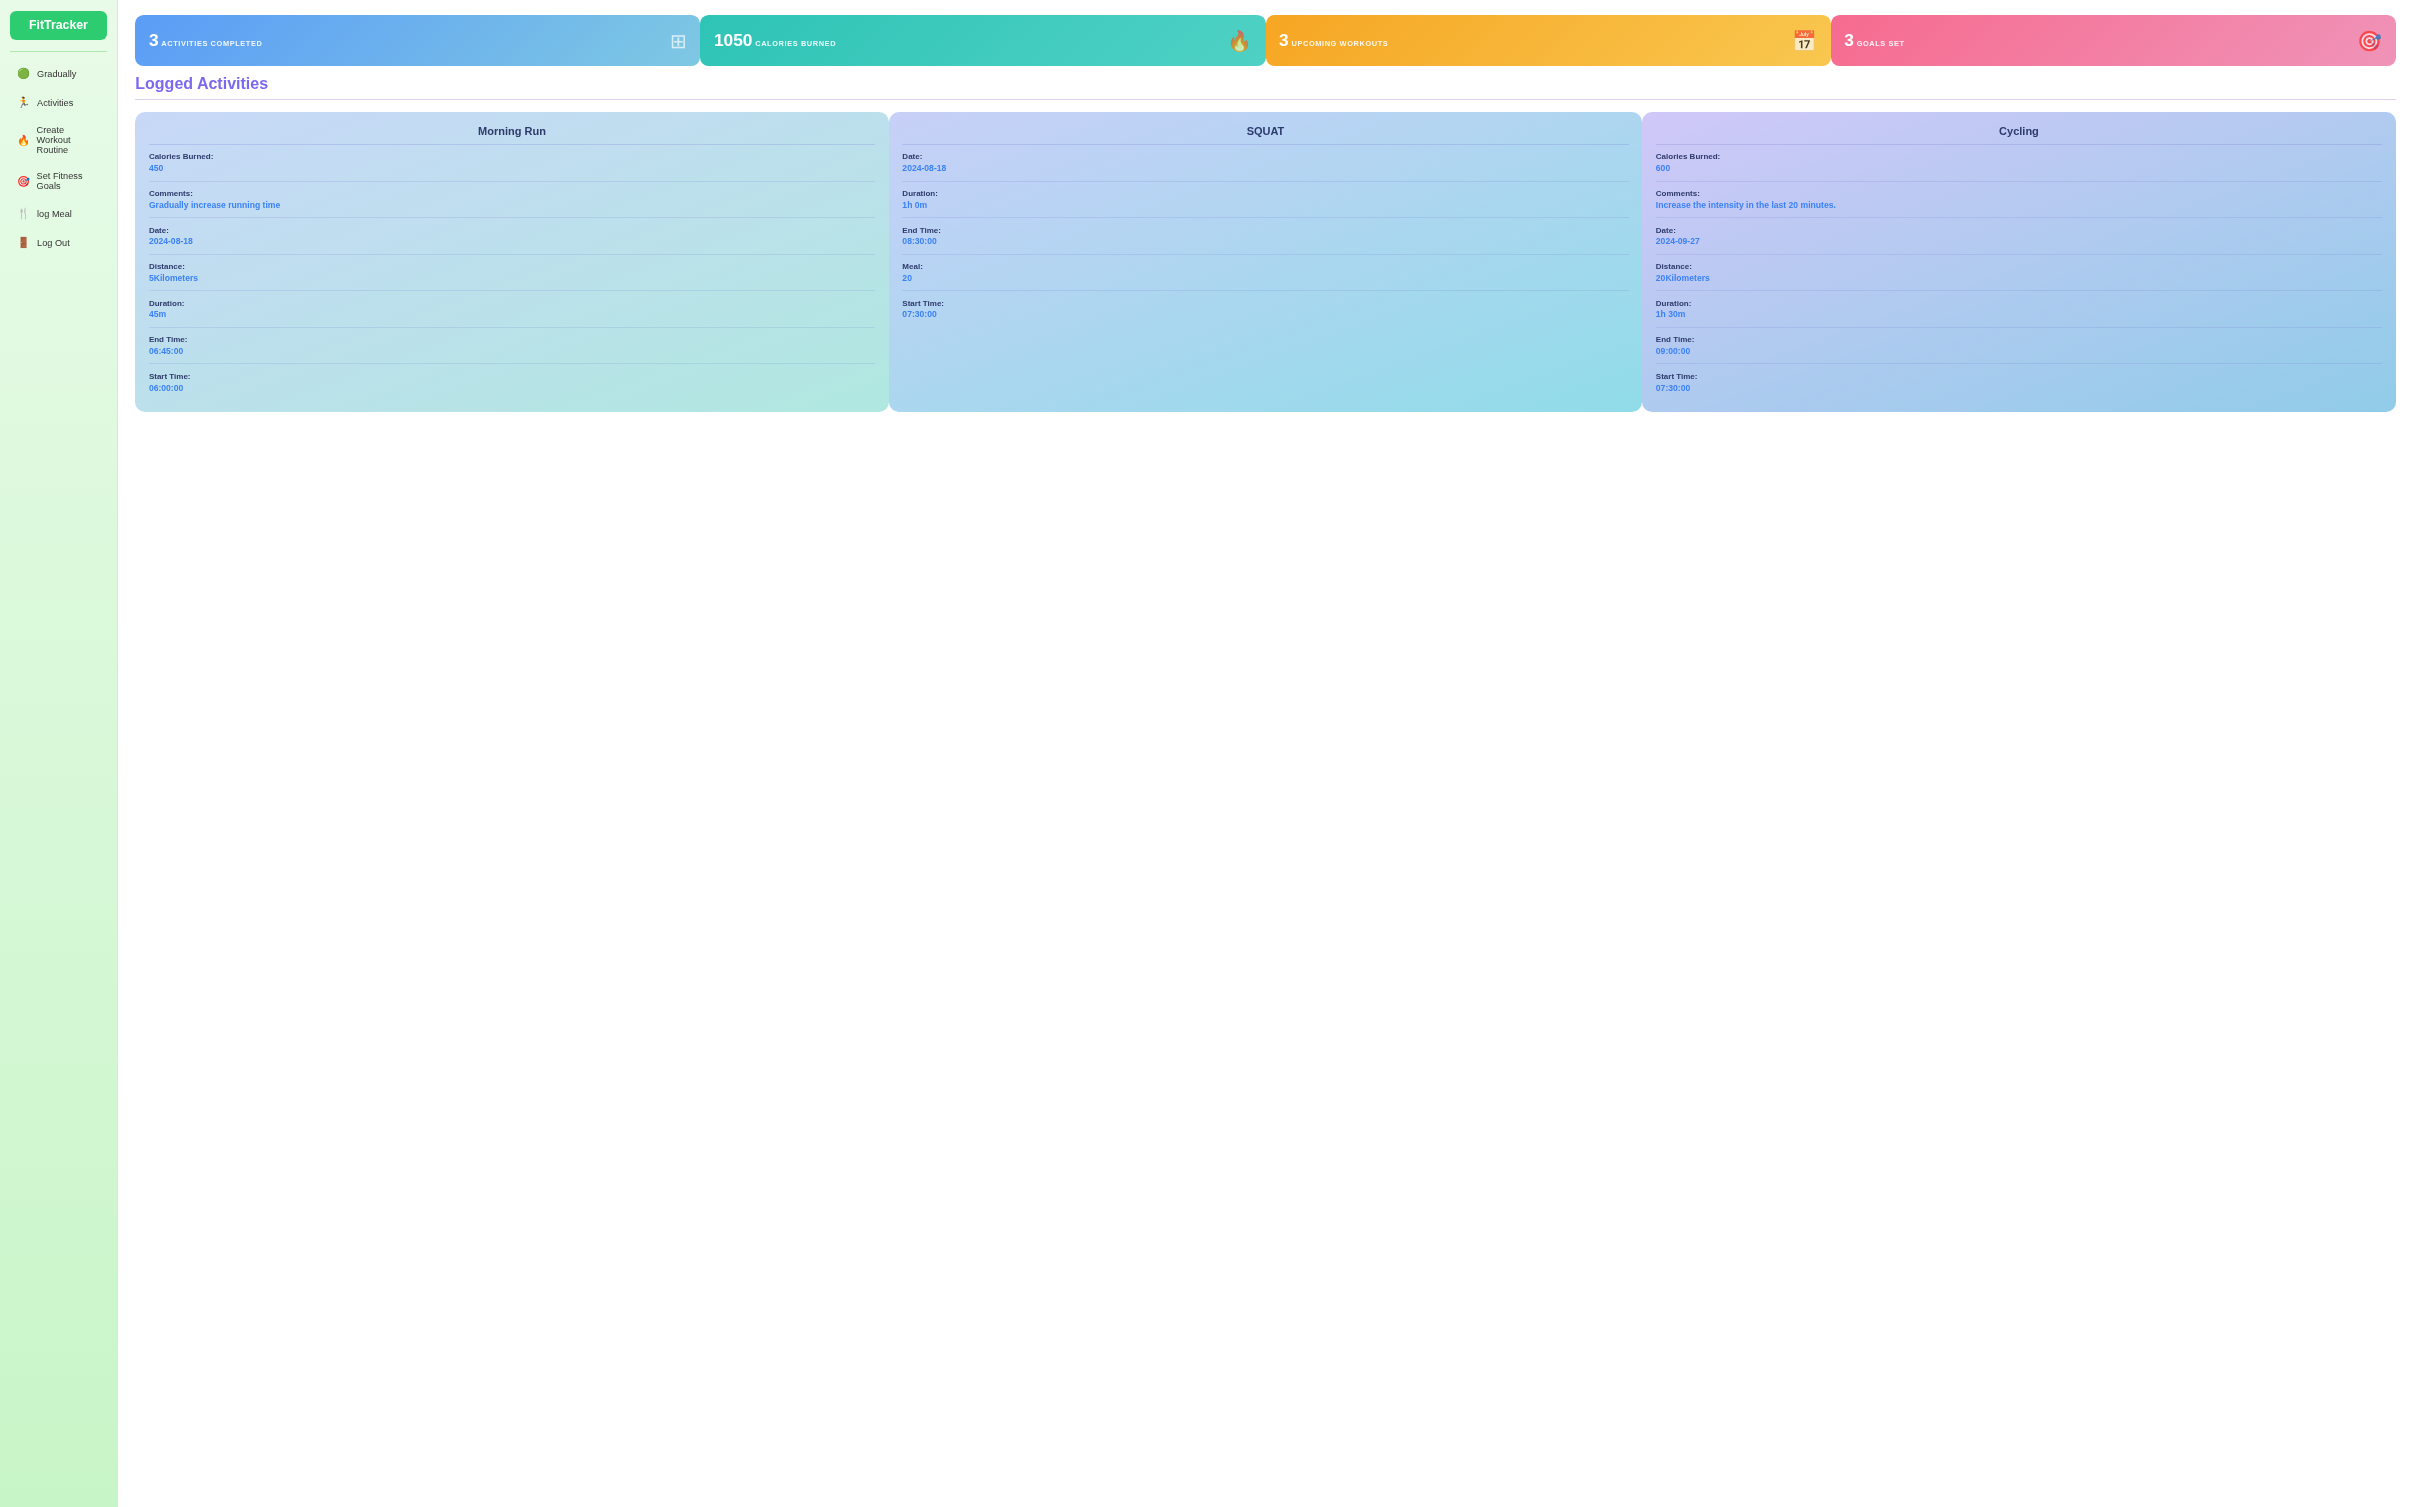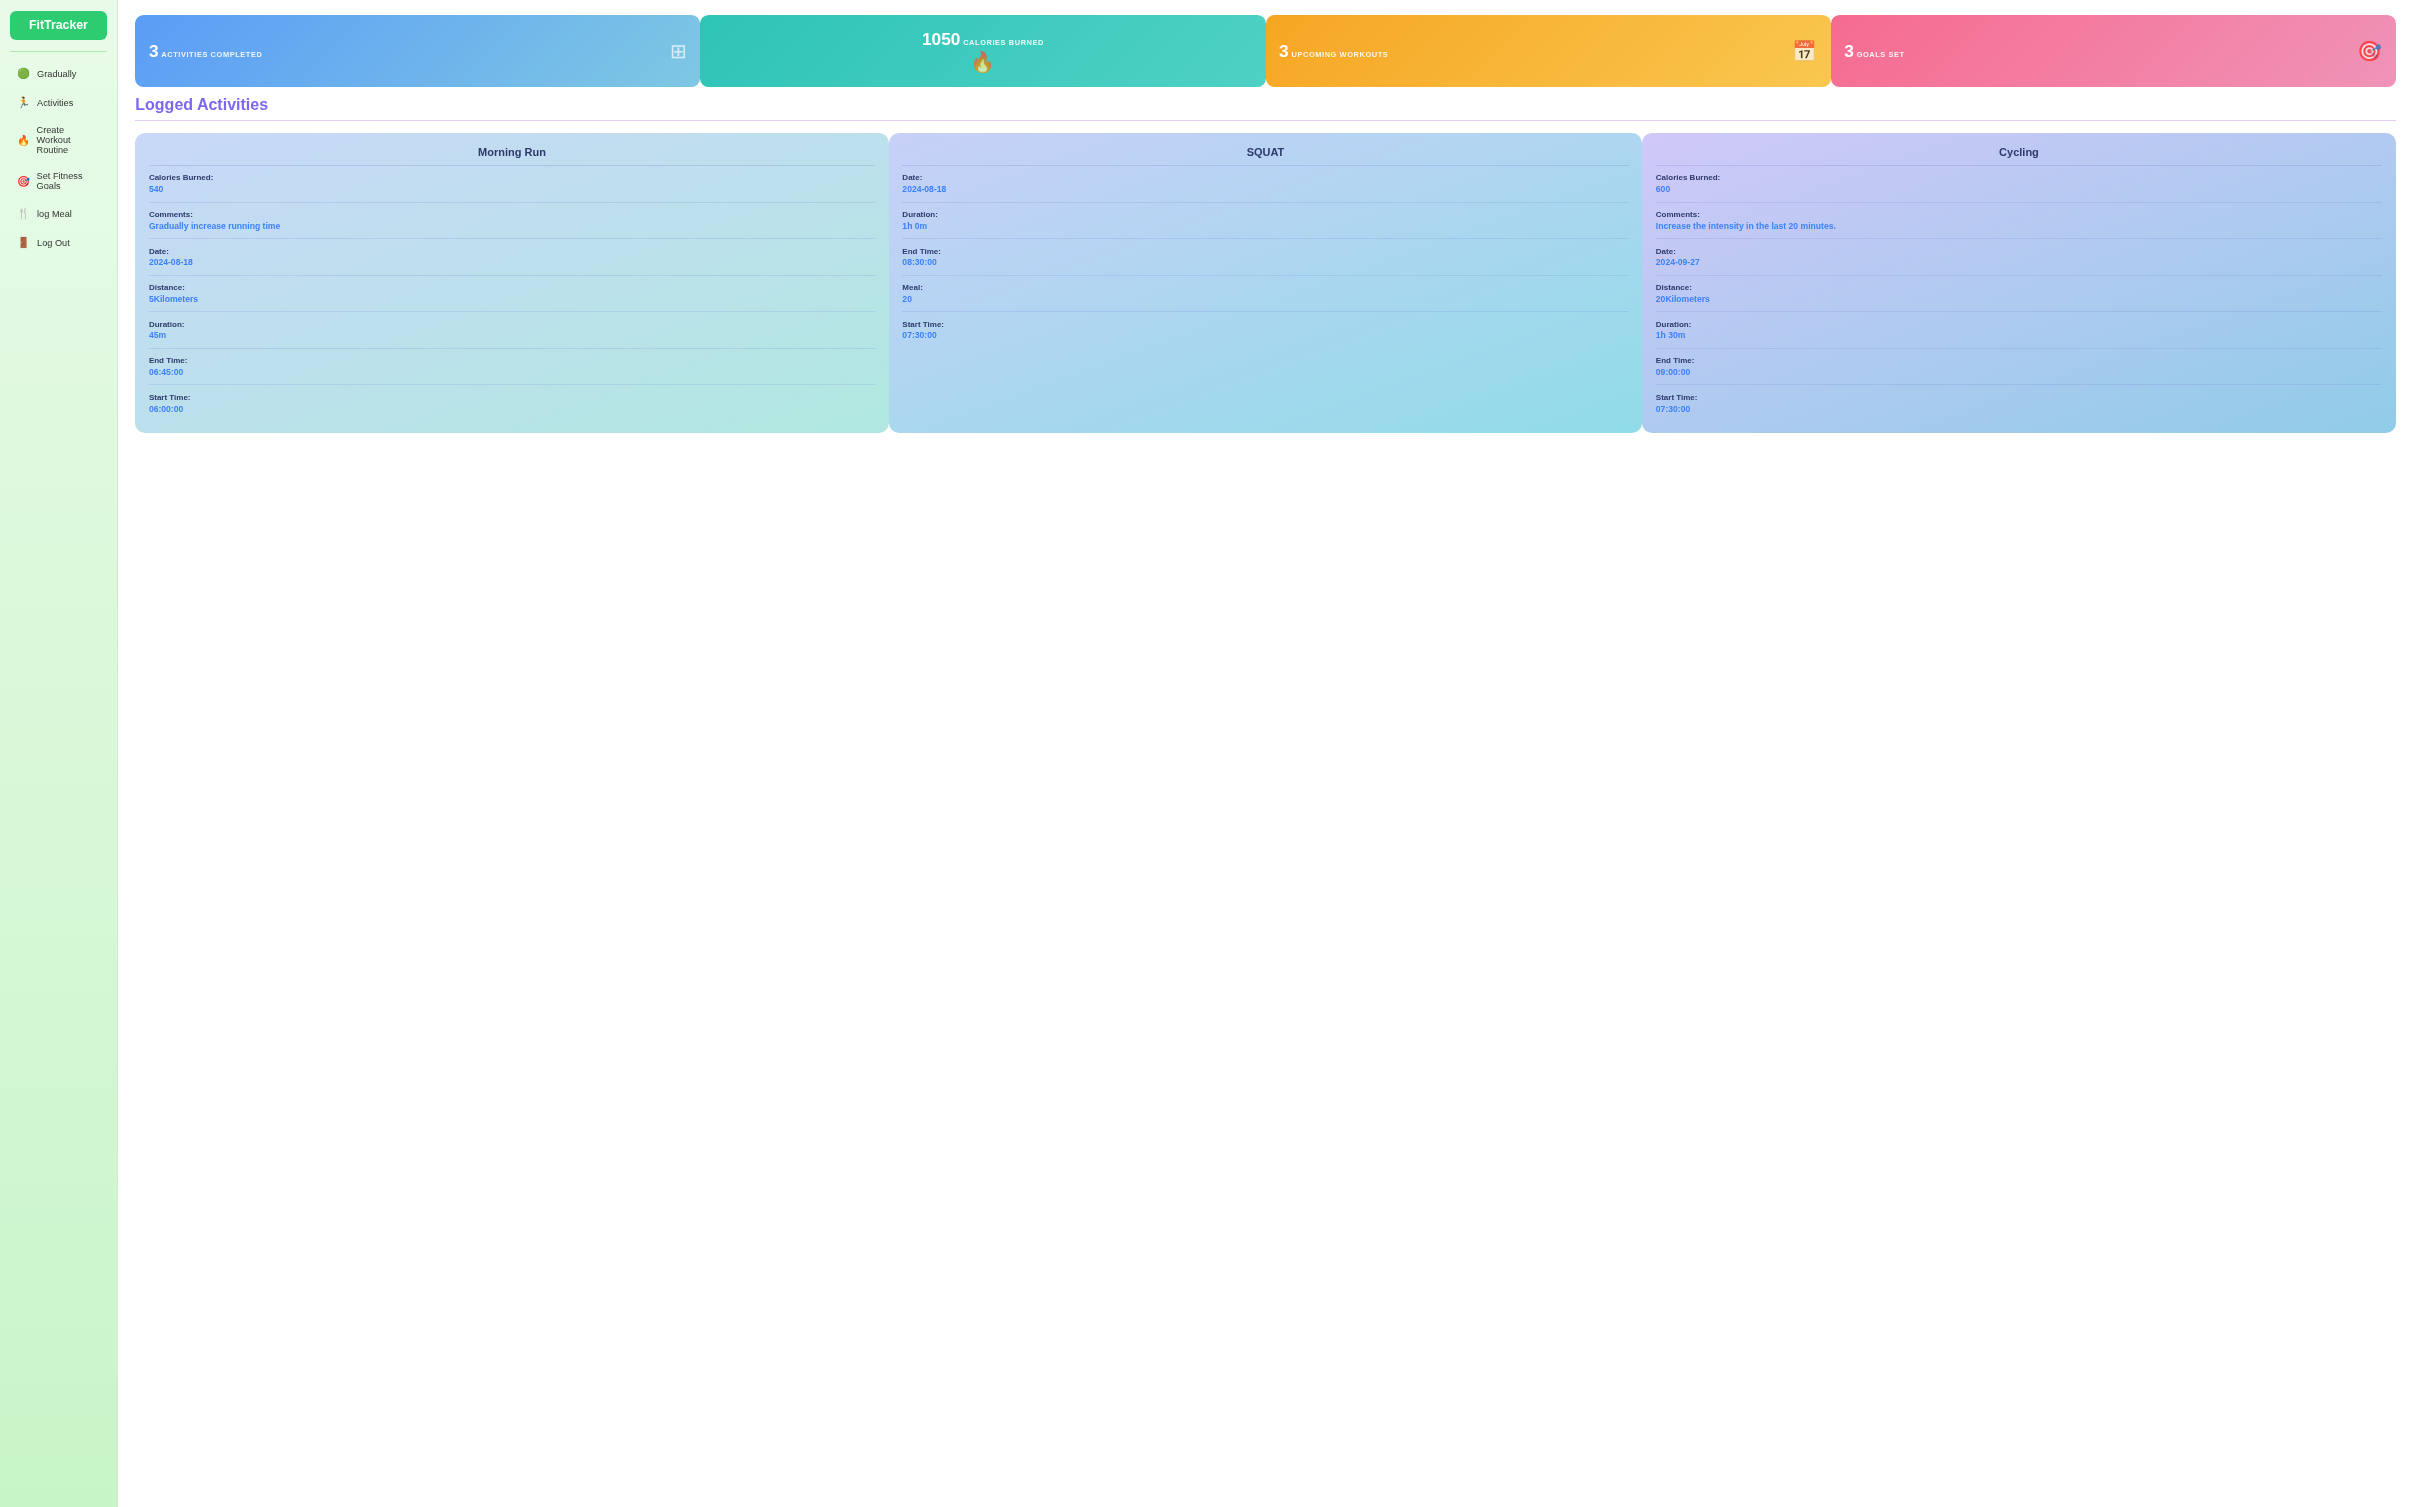--- a/index.html
+++ b/index.html
@@ -62,21 +62,21 @@
     .stat-card {
       flex: 1;
       border-radius: 8.6px;
       padding: 13.6px 13.6px;
       display: flex;
       align-items: center;
       justify-content: space-between;
       color: white;
     }
     .stat-card.blue { background: linear-gradient(135deg, #5b9cf6 0%, #7ec8e3 100%); }
-    .stat-card.teal { background: linear-gradient(135deg, #2ec4b6 0%, #4fd1c5 100%); flex-direction: column; }
+    .stat-card.teal { background: linear-gradient(135deg, #2ec4b6 0%, #4fd1c5 100%); }
     .stat-card.orange { background: linear-gradient(135deg, #f6a623 0%, #f9c74f 100%); }
     .stat-card.pink { background: linear-gradient(135deg, #f66b8f 0%, #f093b8 100%); }
     .stat-label {
       font-size: 7.4px;
       font-weight: 600;
       letter-spacing: 0.6px;
       text-transform: uppercase;
       opacity: 0.9;
     }
     .stat-number {
@@ -224,21 +224,21 @@
   <div>
     <h2 class="section-title">Logged Activities</h2>
     <hr class="section-divider">
 
     <div class="activities-grid">
 
       <div class="activity-card run">
         <div class="activity-title">Morning Run</div>
         <div class="activity-field">
           <div class="field-label">Calories Burned:</div>
-          <div class="field-value">540</div>
+          <div class="field-value">450</div>
         </div>
         <div class="activity-field">
           <div class="field-label">Comments:</div>
           <div class="field-value">Gradually increase running time</div>
         </div>
         <div class="activity-field">
           <div class="field-label">Date:</div>
           <div class="field-value">2024-08-18</div>
         </div>
         <div class="activity-field">

